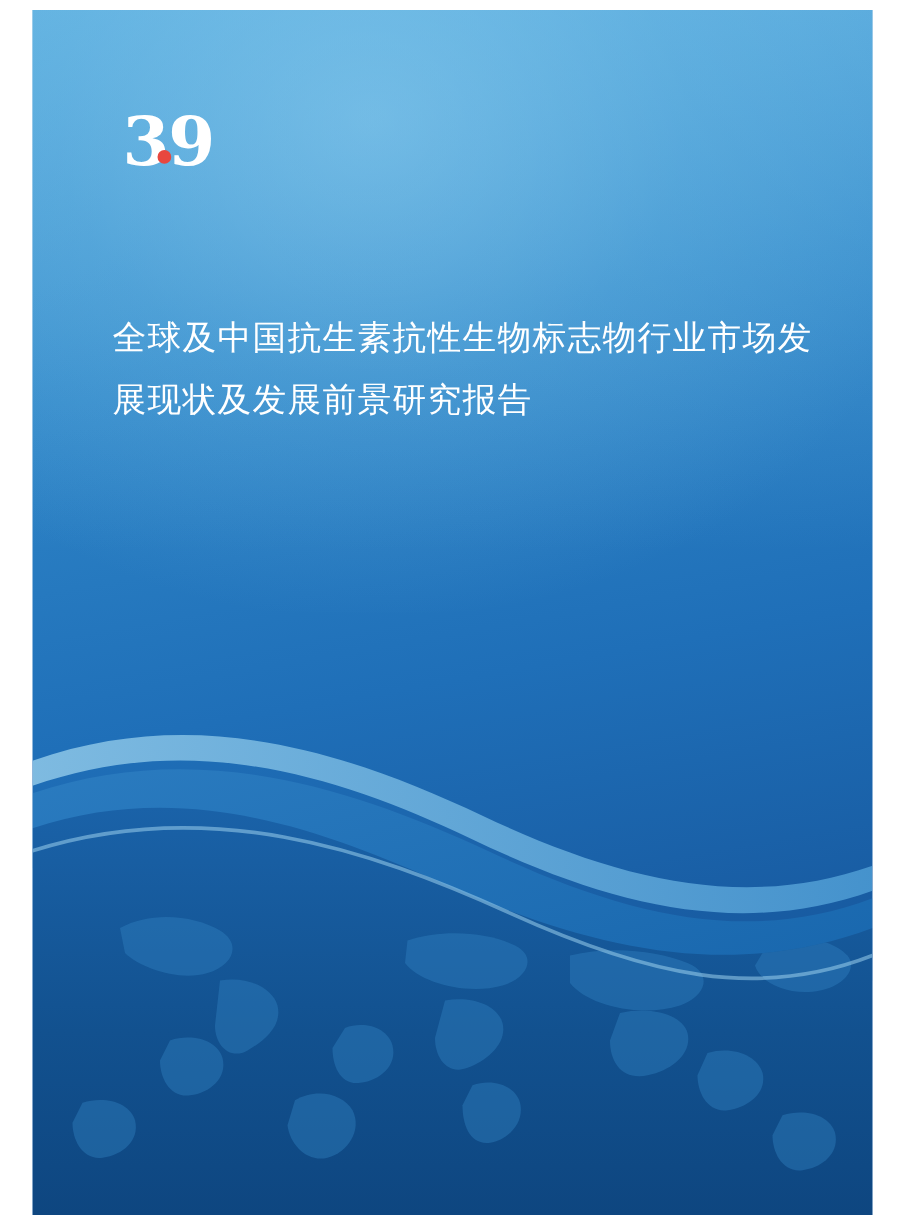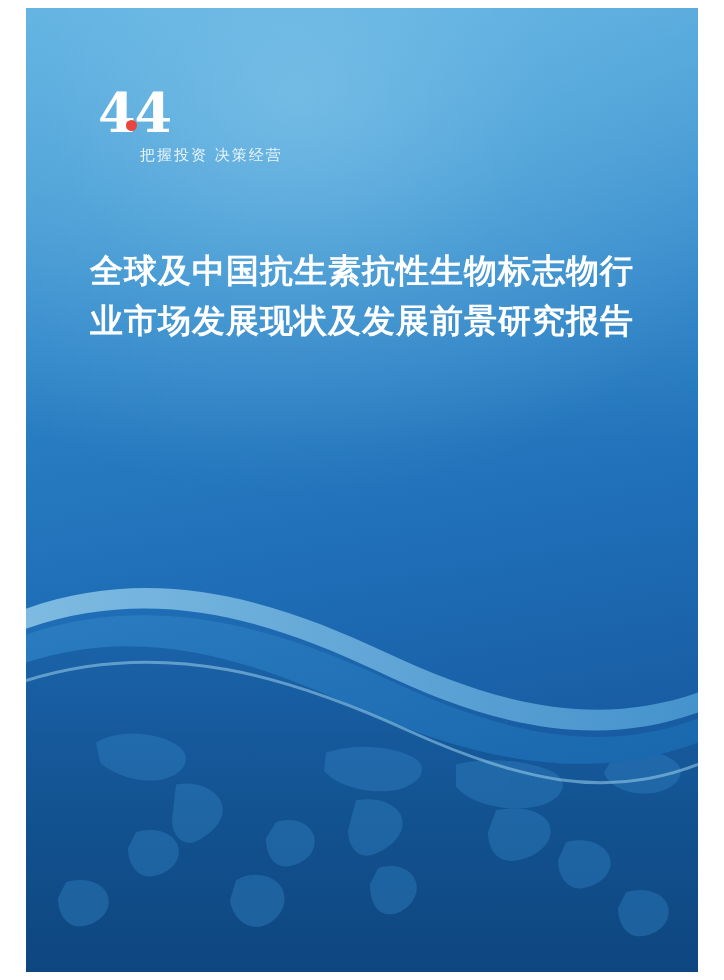--- a/index.html
+++ b/index.html
@@ -106,25 +106,25 @@
     white-space: nowrap;
   }
 
   
   .title {
     position: absolute;
     left: 64px;
     top: 238px;
     width: 560px;
     font-family: "DejaVu Sans", sans-serif;
-    font-size: 33px;
+    font-size: 27px;
     line-height: 50px;
     letter-spacing: 1px;
     color: #ffffff;
-    font-weight: bold;
+    font-weight: normal;
     text-align: left;
   }
 </style>
 </head>
 <body>
 
 <div class="page">
   <div class="cover">
 
     <div class="sky-glow"></div>
@@ -173,22 +173,21 @@
           <path d="M250,410 C266,404 284,410 288,424 C292,440 278,452 262,454 C246,456 240,440 240,426 Z"></path>
           <path d="M600,480 C618,474 638,480 642,494 C646,510 632,522 616,524 C600,526 592,510 592,496 Z"></path>
         </g>
 
         <path d="M0,268 C140,224 268,266 382,318 C492,368 580,388 672,352" fill="none" stroke="#9bd0ec" stroke-width="3" opacity="0.55"></path>
       </svg>
     </div>
 
     <div class="logo">
       <div class="logo-row">
-        <span class="logo-51">44</span>
+        <span class="logo-51">39</span>
       </div>
       <div class="logo-dot"></div>
-      <div class="logo-slogan">把握投资 决策经营</div>
     </div>
 
     <div class="title">全球及中国抗生素抗性生物标志物行业市场发展现状及发展前景研究报告</div>
 
   </div>
 </div>
 
 </body></html>

